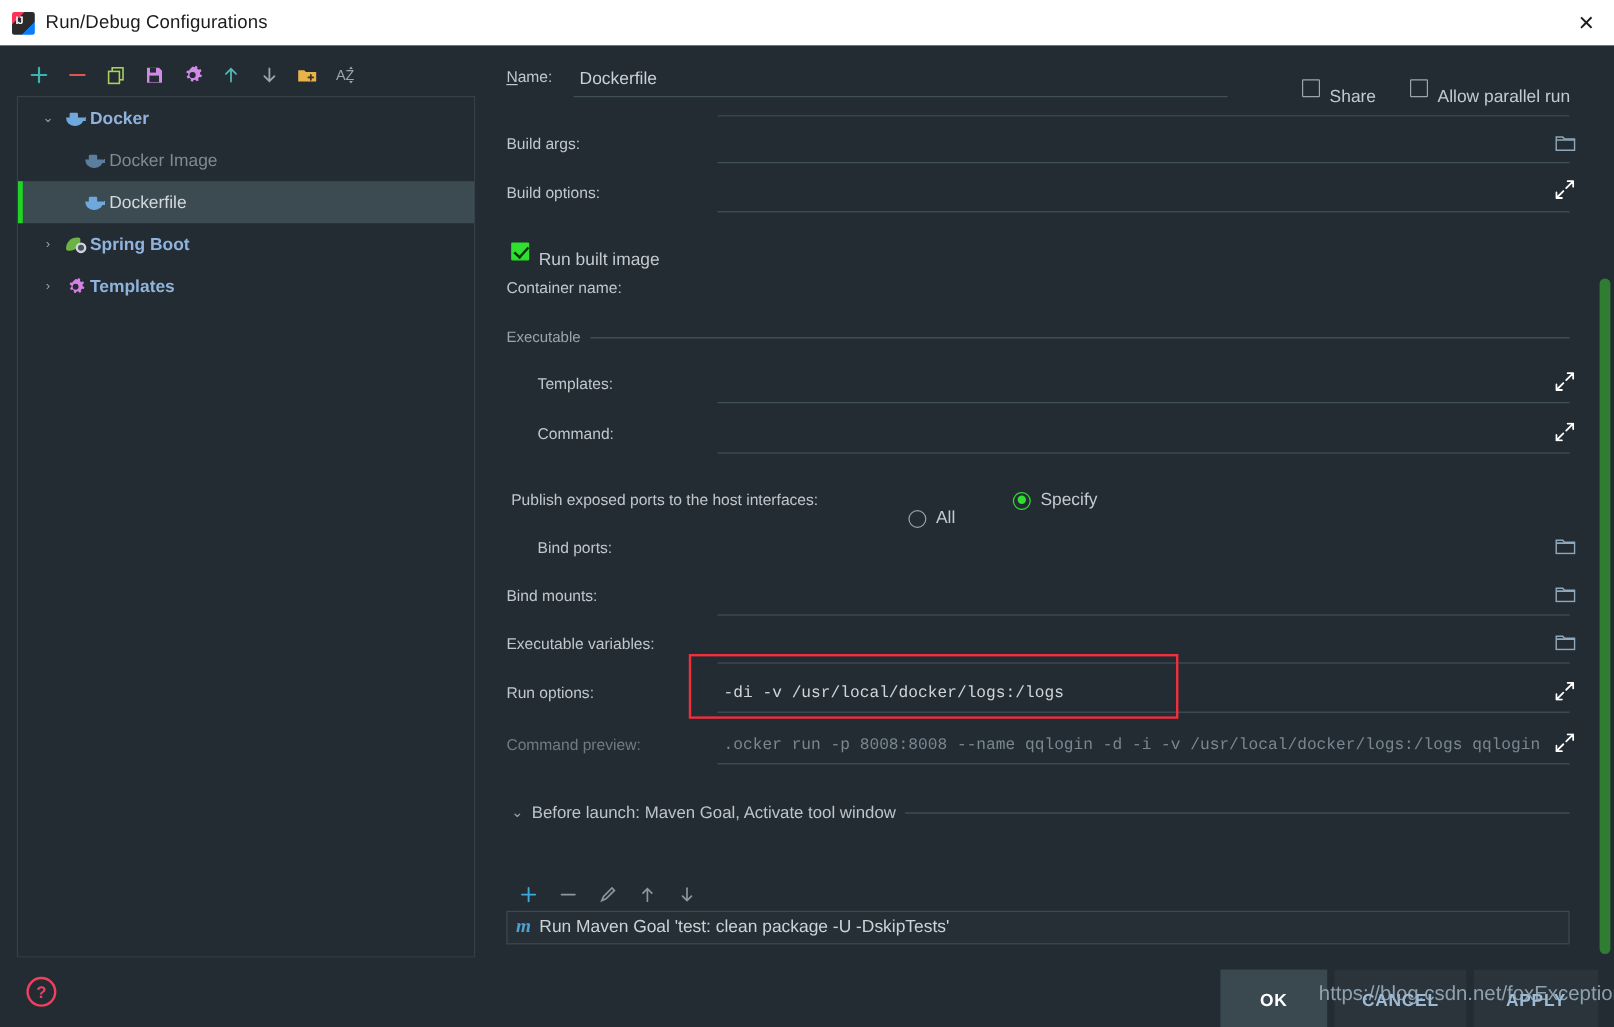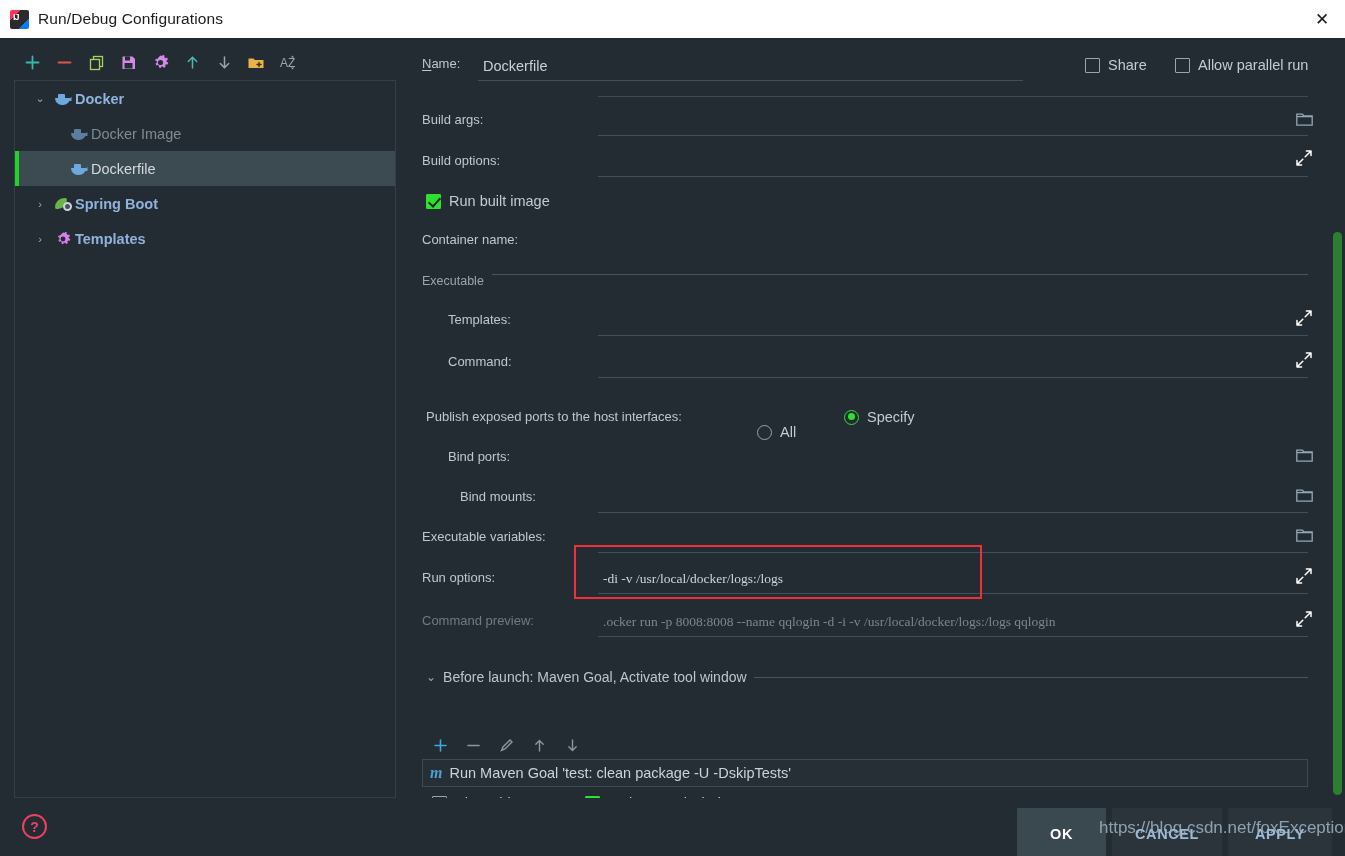--- a/index.html
+++ b/index.html
@@ -111,58 +111,58 @@
   }
   .lbl.dim { color:#6f7b84; }
   .field {
     position:absolute; border-bottom:1px solid #414f59; height:30px;
   }
   .field .val {
     font-size:14.5px; color:#c9d1d6; line-height:30px; padding-left:5px;
     white-space:nowrap; overflow:hidden;
   }
   .field .val.mono {
-    font-family:Liberation Serif, serif; font-size:13.5px; color:#cdd5da;
+    font-family:Liberation Mono, monospace; font-size:13.5px; color:#cdd5da;
   }
   .field .val.dimval { color:#788791; }
   .folder-ic { position:absolute; cursor:pointer; }
   .expand-ic { position:absolute; cursor:pointer; }
 
   
   .mn { text-decoration:underline; text-underline-offset:2px; }
 
   
   .cbx {
     width:15px; height:15px; border:1px solid #9aa5ad; background:transparent;
     display:inline-block; position:relative; border-radius:1px; cursor:pointer;
     vertical-align:middle;
   }
   .cbx.checked { background:#2fe02f; border-color:#2fe02f; }
   .cbx.checked::after{
     content:""; position:absolute; left:4px; top:0px; width:5px; height:10px;
     border:solid #0e2f0e; border-width:0 2.2px 2.2px 0; transform:rotate(42deg);
   }
   .cbx-wrap { position:absolute; display:flex; align-items:center; gap:8px; cursor:pointer; }
-  .cbx-wrap .t { font-size:14.5px; color:#c3cbd1; }
+  .cbx-wrap .t { font-size:14.5px; color:#c3cbd1;margin-top:16px; }
 
   
   .rdo {
     width:15px; height:15px; border:1.6px solid #97a2aa; border-radius:50%;
     display:inline-block; position:relative; cursor:pointer; vertical-align:middle;
   }
   .rdo.on { border-color:#2fe02f; }
   .rdo.on::after{
     content:""; position:absolute; left:2.5px; top:2.5px; width:7px; height:7px;
     background:#2fe02f; border-radius:50%;
   }
   .rdo-wrap { position:absolute; display:flex; align-items:center; gap:8px; cursor:pointer; }
   .rdo-wrap .t { font-size:14.5px; color:#c3cbd1; }
 
   
-  .sect { position:absolute; display:flex; gap:8px; }
+  .sect { position:absolute; display:flex; align-items:center; gap:8px; }
   .sect .cap { font-size:12.5px; color:#9aa5ad; white-space:nowrap; }
   .sect .ln { height:1px; background:#46545e; }
 
   
   #red-box {
     position:absolute; border:2.5px solid #ef2f3c; background:transparent;
     pointer-events:none;
   }
 
   
@@ -433,21 +433,21 @@
   </div>
 
   <div class="lbl" style="left:38px; top:411px;">Bind ports:</div>
   <div class="folder-ic" style="left:886px; top:410px;">
     <svg width="17" height="14" viewBox="0 0 17 14">
         <path d="M0.8 2.2h5.5l1.4 1.6h8.5v9.4h-15.4z" fill="none" stroke="#8fa8bb" stroke-width="1.3"></path>
         <path d="M1 4.6h15" stroke="#8fa8bb" stroke-width="1.3"></path>
       </svg>
   </div>
 
-  <div class="lbl" style="left:12px; top:451px;margin-left:38px;">Bind mounts:</div>
+  <div class="lbl" style="left:12px; top:451px;">Bind mounts:</div>
   <div class="field" style="left:188px; top:445px; width:710px;">
     <div class="val"></div>
   </div>
   <div class="folder-ic" style="left:886px; top:450px;">
     <svg width="17" height="14" viewBox="0 0 17 14">
         <path d="M0.8 2.2h5.5l1.4 1.6h8.5v9.4h-15.4z" fill="none" stroke="#8fa8bb" stroke-width="1.3"></path>
         <path d="M1 4.6h15" stroke="#8fa8bb" stroke-width="1.3"></path>
       </svg>
   </div>
 

